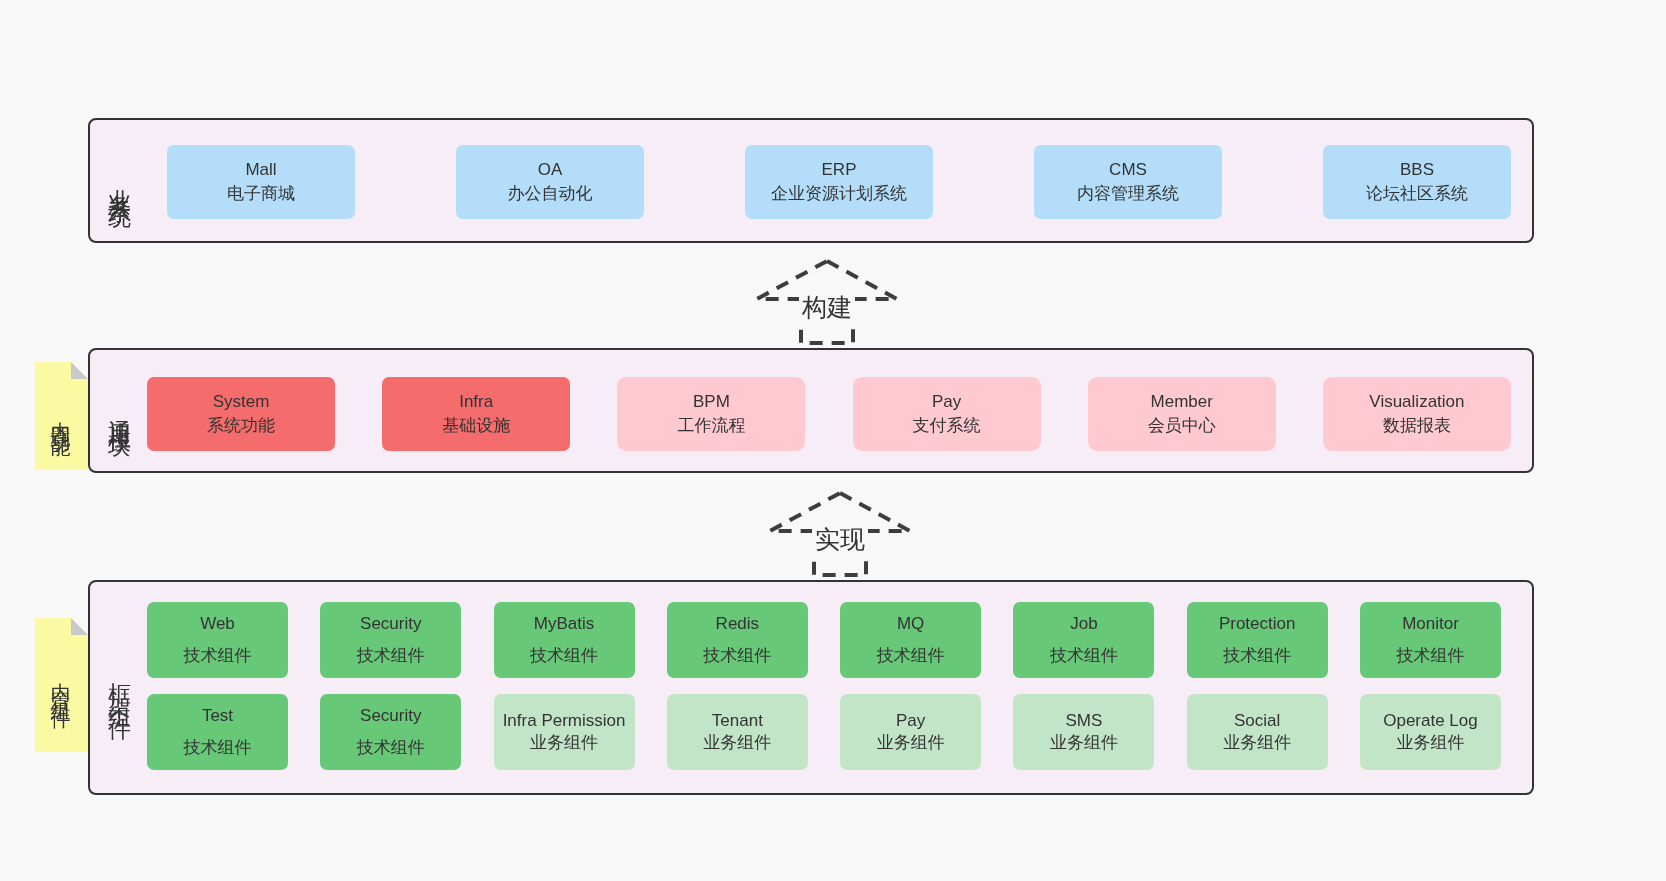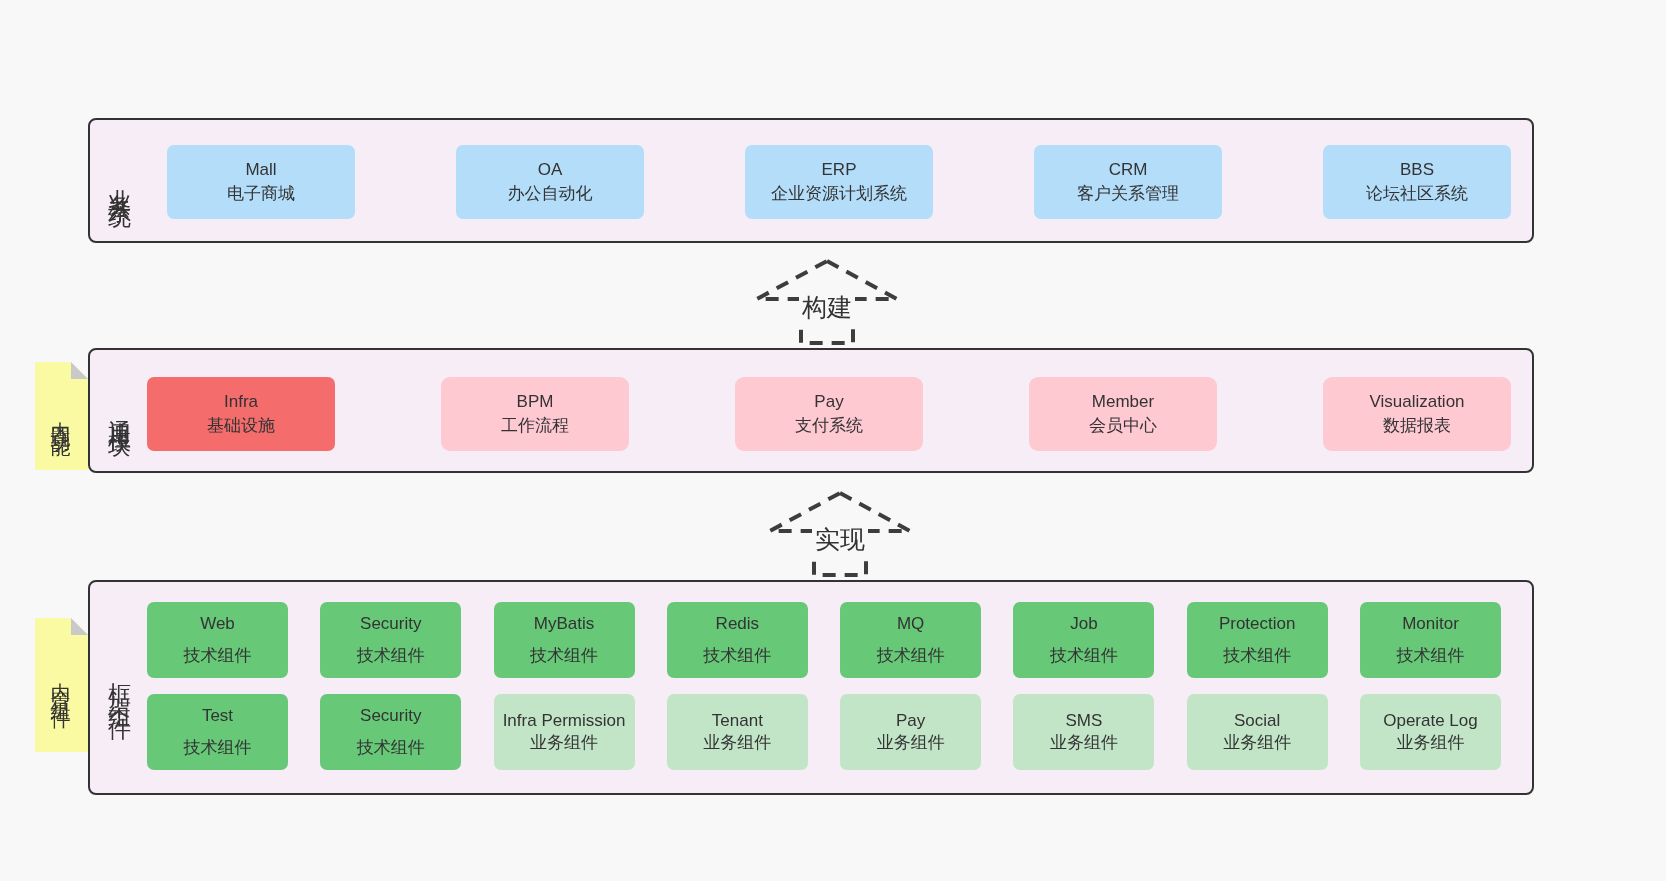--- a/index.html
+++ b/index.html
@@ -82,22 +82,22 @@
     </div>
     <div class="box blue">
       <div>OA</div>
       <div>办公自动化</div>
     </div>
     <div class="box blue">
       <div>ERP</div>
       <div>企业资源计划系统</div>
     </div>
     <div class="box blue">
-      <div>CRM</div>
-      <div>客户关系管理</div>
+      <div>CMS</div>
+      <div>内容管理系统</div>
     </div>
     <div class="box blue">
       <div>BBS</div>
       <div>论坛社区系统</div>
     </div>
   </div>
 </div>
 
 <div class="arrow-wrap" id="arrow-build">
   <svg width="160" height="92" viewBox="0 0 160 92">
@@ -107,20 +107,24 @@
 </div>
 
 <div class="sticky" id="sticky-modules">
   <div class="sticky-fold"></div>
   <div class="sticky-text">内置功能</div>
 </div>
 <div class="layer" id="layer-modules">
   <div class="layer-label">通用模块</div>
   <div class="box-row">
     <div class="box red">
+      <div>System</div>
+      <div>系统功能</div>
+    </div>
+    <div class="box red">
       <div>Infra</div>
       <div>基础设施</div>
     </div>
     <div class="box pink">
       <div>BPM</div>
       <div>工作流程</div>
     </div>
     <div class="box pink">
       <div>Pay</div>
       <div>支付系统</div>

